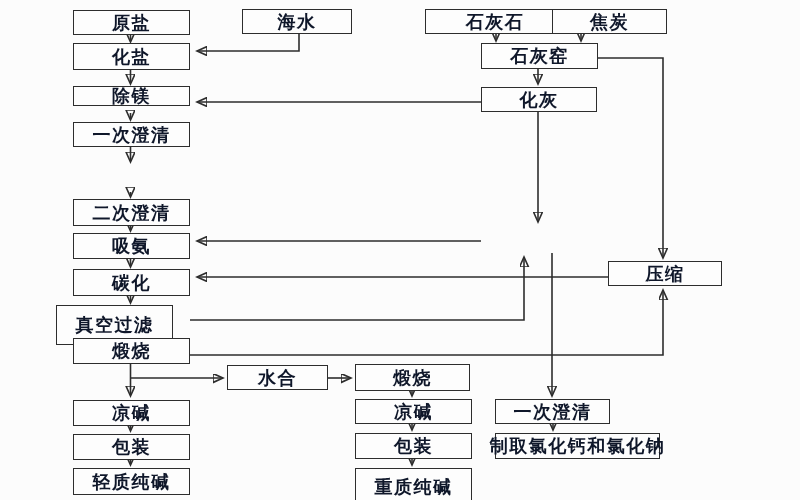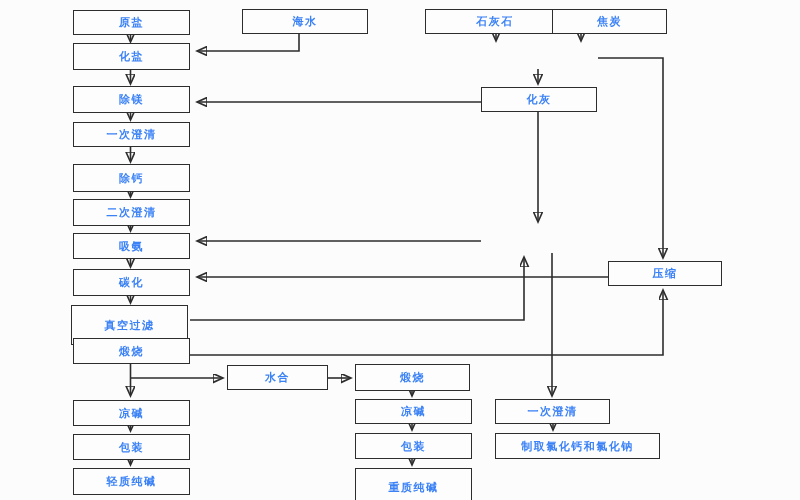--- a/index.html
+++ b/index.html
@@ -28,22 +28,22 @@
     stroke-width: 1.6;
   }
   .node {
     position: absolute;
     box-sizing: border-box;
     border: 1.7px solid #2d2d2d;
     background: #fdfdfd;
     display: flex;
     align-items: center;
     justify-content: center;
-    color: #3b82f6;
-    font-size: 11px;
+    color: #0f172a;
+    font-size: 18px;
     font-weight: 600;
     letter-spacing: 1.5px;
     white-space: nowrap;
     z-index: 2;
   }
 </style>
 </head>
 <body>
 
 <div id="canvas">
@@ -86,64 +86,64 @@
     <path d="M412,459 L412,464" marker-end="url(#ah)"></path>
     <path d="M553,424 L553,429" marker-end="url(#ah)"></path>
   </svg>
 
   <div class="node" style="left:73px;top:10px;width:117px;height:25px">
     <span>原盐</span>
   </div>
   <div class="node" style="left:73px;top:43px;width:117px;height:27px">
     <span>化盐</span>
   </div>
-  <div class="node" style="left:73px;top:86px;width:117px;height:27px">
+  <div class="node" style="left:73px;top:86px;width:117px;height:20px">
     <span>除镁</span>
   </div>
   <div class="node" style="left:73px;top:122px;width:117px;height:25px">
     <span>一次澄清</span>
-  </div>
-  <div class="node" style="left:73px;top:164px;width:117px;height:28px">
-    <span>除钙</span>
   </div>
   <div class="node" style="left:73px;top:233px;width:117px;height:26px">
     <span>吸氨</span>
   </div>
   <div class="node" style="left:73px;top:199px;width:117px;height:27px">
     <span>二次澄清</span>
   </div>
   <div class="node" style="left:73px;top:269px;width:117px;height:27px">
     <span>碳化</span>
   </div>
-  <div class="node" style="left:71px;top:305px;width:117px;height:40px">
+  <div class="node" style="left:56px;top:305px;width:117px;height:40px">
     <span>真空过滤</span>
   </div>
   <div class="node" style="left:73px;top:338px;width:117px;height:26px">
     <span>煅烧</span>
   </div>
   <div class="node" style="left:73px;top:400px;width:117px;height:26px">
     <span>凉碱</span>
   </div>
   <div class="node" style="left:73px;top:434px;width:117px;height:26px">
     <span>包装</span>
   </div>
   <div class="node" style="left:73px;top:468px;width:117px;height:27px">
     <span>轻质纯碱</span>
   </div>
 
-  <div class="node" style="left:242px;top:9px;width:126px;height:25px">
+  <div class="node" style="left:242px;top:9px;width:110px;height:25px">
     <span>海水</span>
   </div>
   <div class="node" style="left:425px;top:9px;width:140px;height:25px">
     <span>石灰石</span>
   </div>
   <div class="node" style="left:552px;top:9px;width:115px;height:25px">
     <span>焦炭</span>
   </div>
 
+  <div class="node" style="left:481px;top:43px;width:117px;height:26px">
+    <span>石灰窑</span>
+  </div>
   <div class="node" style="left:481px;top:87px;width:116px;height:25px">
     <span>化灰</span>
   </div>
   <div class="node" style="left:608px;top:261px;width:114px;height:25px">
     <span>压缩</span>
   </div>
 
   <div class="node" style="left:227px;top:365px;width:101px;height:25px">
     <span>水合</span>
   </div>

